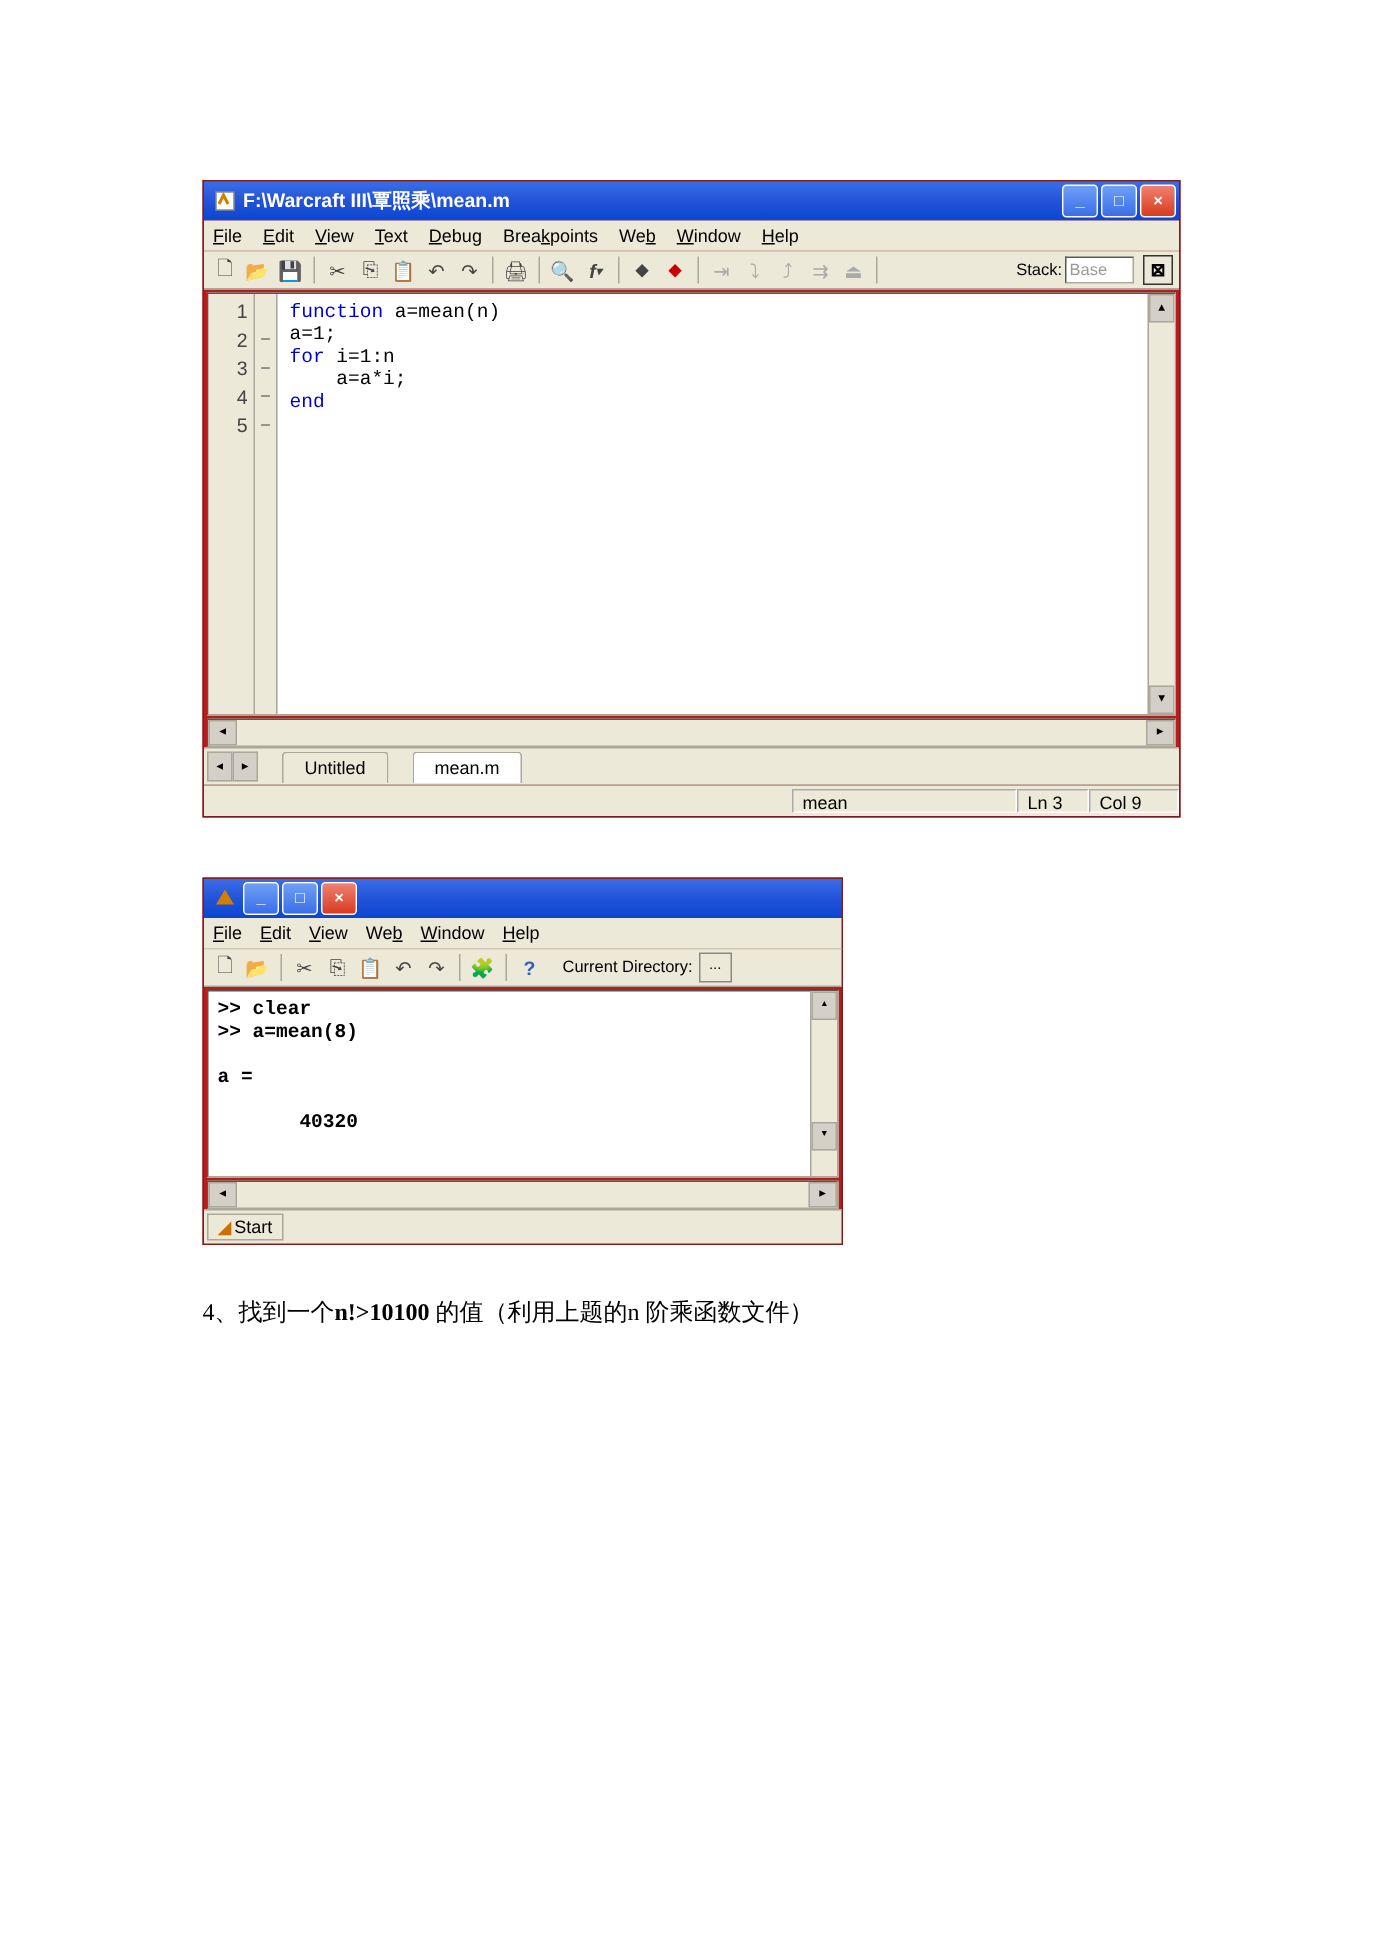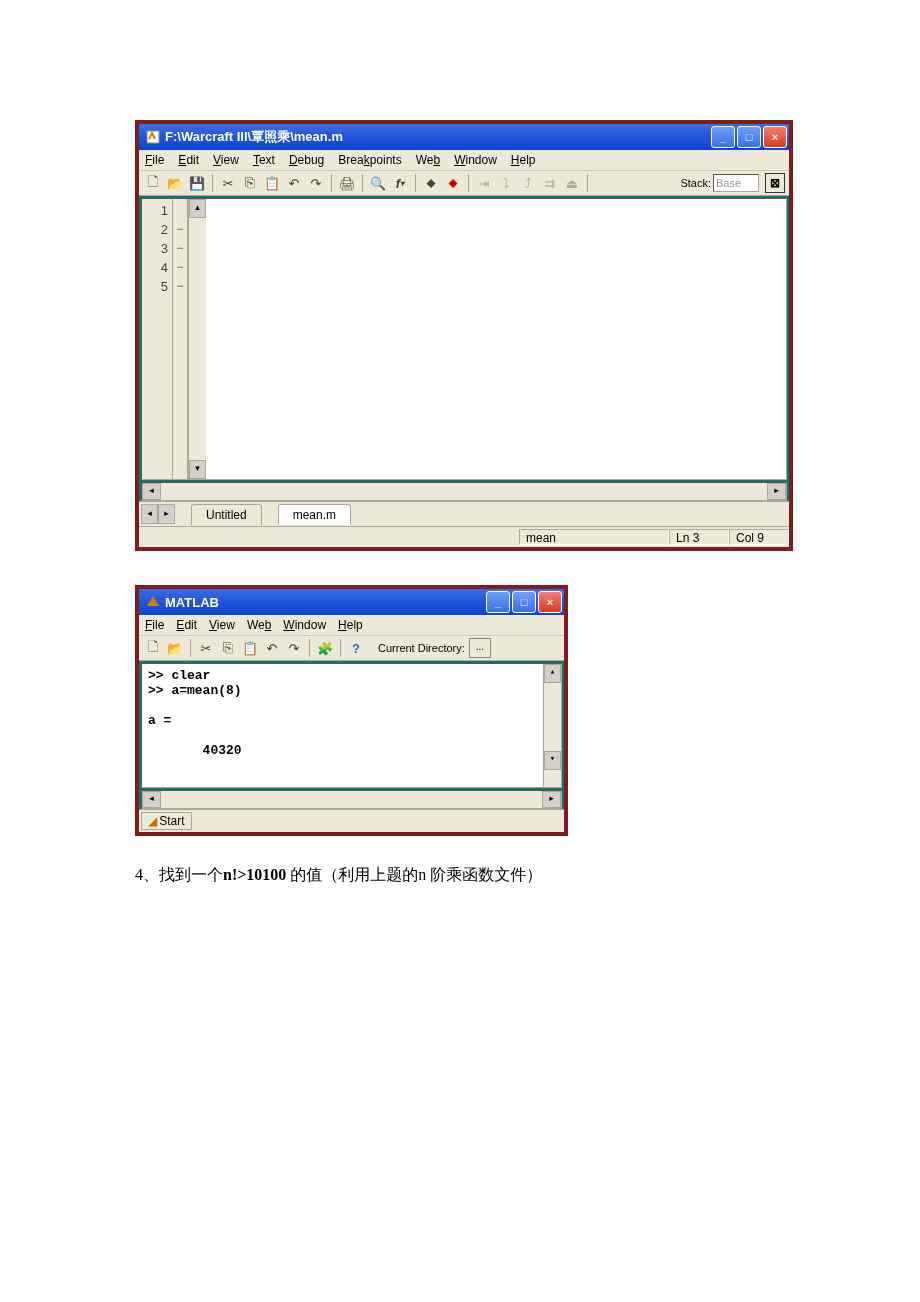--- a/index.html
+++ b/index.html
@@ -1,18 +1,18 @@
 <!DOCTYPE html>
 <html><head>
 <meta charset="utf-8">
 <style>
   body{margin:0;background:#fff;font-family:Tahoma,Arial,sans-serif;font-size:12px;color:#000}
   .page{width:920px;min-height:1302px;position:relative;margin:0 auto;padding-top:120px;box-sizing:border-box}
   
-  .win{position:absolute;border:4px solid #7f1d1d;background:#0f766e}
+  .win{position:absolute;border:1px solid #7f1d1d;background:#b91c1c}
   .editor{left:135px;top:120px;width:650px}
   .titlebar{height:26px;background:linear-gradient(to bottom,#3a6ee8 0%,#2353d8 50%,#0a46d2 100%);display:flex;align-items:center;padding:0 2px 0 6px;color:#fff;font-weight:bold;font-size:13px}
   .titlebar .icon{width:16px;height:16px;margin-right:4px;display:inline-block}
   .titlebar .title{flex:1}
   .winbtns{display:flex;gap:2px}
   .winbtn{width:22px;height:20px;border:1px solid #fff;border-radius:3px;display:flex;align-items:center;justify-content:center;font-size:11px;font-weight:bold;color:#fff}
   .winbtn.min{background:linear-gradient(#6fa0f5,#3a6ee8)}
   .winbtn.max{background:linear-gradient(#6fa0f5,#3a6ee8)}
   .winbtn.close{background:linear-gradient(#f08070,#d83b20)}
   .menubar{background:#ece9d8;padding:3px 6px;display:flex;gap:14px;font-size:12px}
@@ -125,51 +125,55 @@
           <div>4</div>
           <div>5</div>
         </div>
       <div class="foldgutter" id="foldgutter">
           <div></div>
           <div>−</div>
           <div>−</div>
           <div>−</div>
           <div>−</div>
         </div>
+      <div class="code" id="code"><span class="kw">function</span> a=mean(n)
+a=1;
+<span class="kw">for</span> i=1:n
+    a=a*i;
+<span class="kw">end</span></div>
       <div class="vscroll">
         <div class="arrow">▴</div>
         <div class="arrow" style="position:absolute;bottom:0;width:15px">▾</div>
       </div>
     </div>
     <div class="hscrollbar">
       <span class="arrow" style="left:0">◂</span>
       <span class="arrow" style="right:0">▸</span>
     </div>
     <div class="tabs">
       <span class="navbtn">◂</span>
       <span class="navbtn">▸</span>
       <span class="tab">Untitled</span>
       <span class="tab active">mean.m</span>
     </div>
     <div class="statusbar">
       <span class="spacer"></span>
       <span class="cell" style="width:150px">mean</span>
-      <span class="cell" style="width:60px">Ln 3</span>
+      <span class="cell" style="width:48px">Ln 3</span>
       <span class="cell" style="width:60px">Col 9</span>
     </div>
   </div>
 
   <div class="win cmdwin">
     <div class="titlebar">
       <span class="icon">
         <svg width="16" height="16">
             <path d="M2 12 L8 2 L14 12" fill="#d08000"></path>
           </svg>
       </span>
-      <span class="title">MATLAB</span>
       <div class="winbtns">
         <div class="winbtn min">_</div>
         <div class="winbtn max">□</div>
         <div class="winbtn close">×</div>
       </div>
     </div>
     <div class="menubar" id="cmd-menu">
         <span><u>F</u>ile</span>
         <span><u>E</u>dit</span>
         <span><u>V</u>iew</span>

